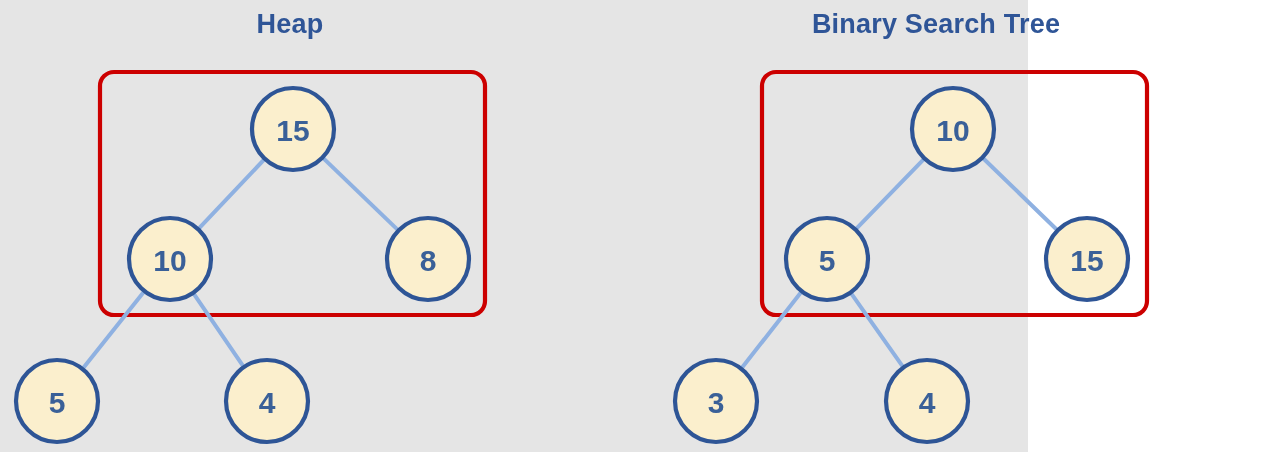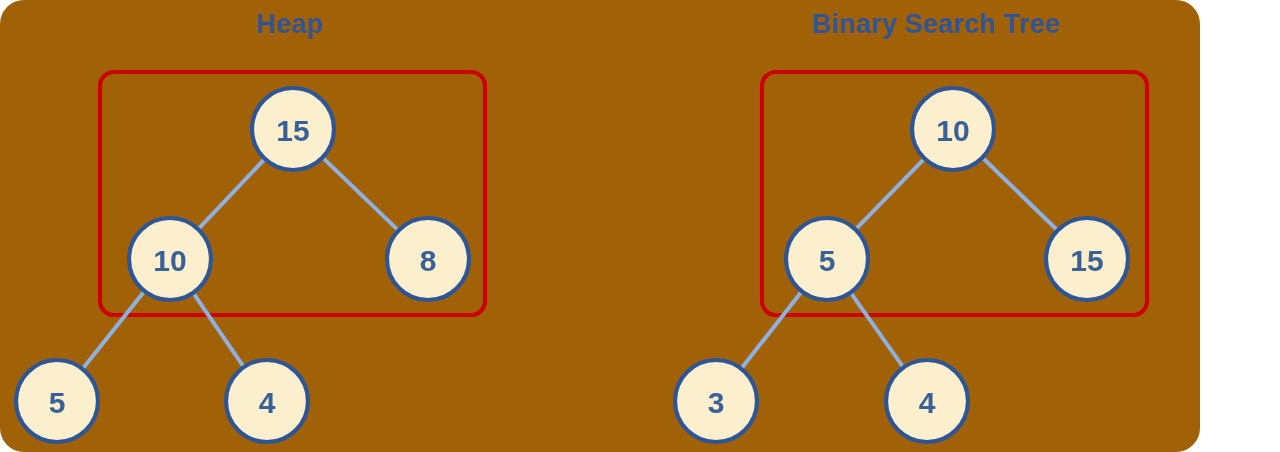--- a/index.html
+++ b/index.html
@@ -8,24 +8,23 @@
     background: #ffffff;
   }
   body {
     width: 1280px;
     height: 452px;
     overflow: hidden;
     font-family: "Liberation Sans", sans-serif;
   }
   #canvas {
     position: relative;
-    width: 1200px;
+    width: 1028px;
     height: 452px;
-    background: #a16207;
-    border-radius: 24px;
+    background: #e5e5e5;
   }
   #diagram-svg {
     position: absolute;
     top: 0;
     left: 0;
     width: 1280px;
     height: 452px;
     display: block;
   }
   .panel-title {

